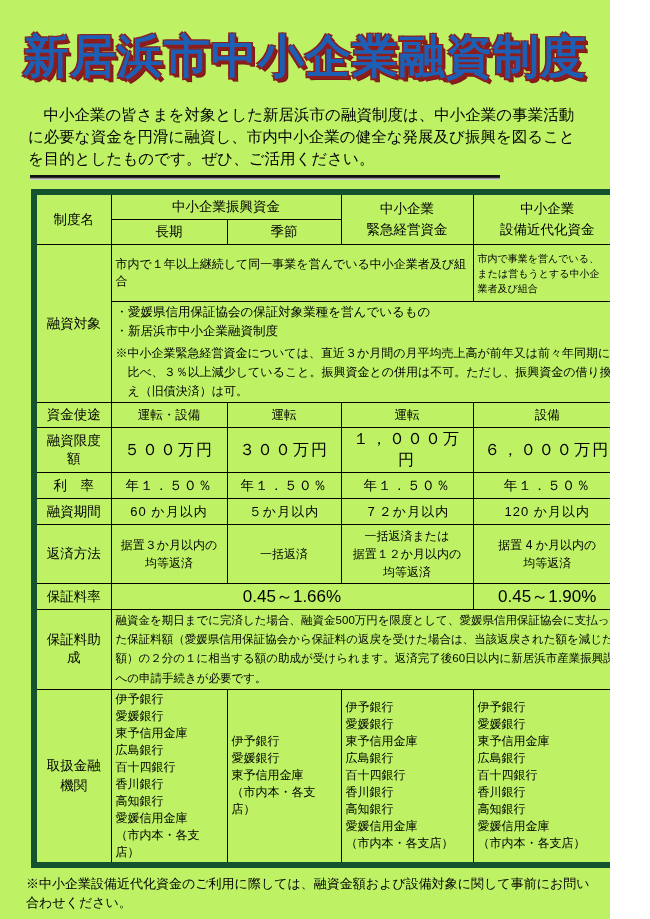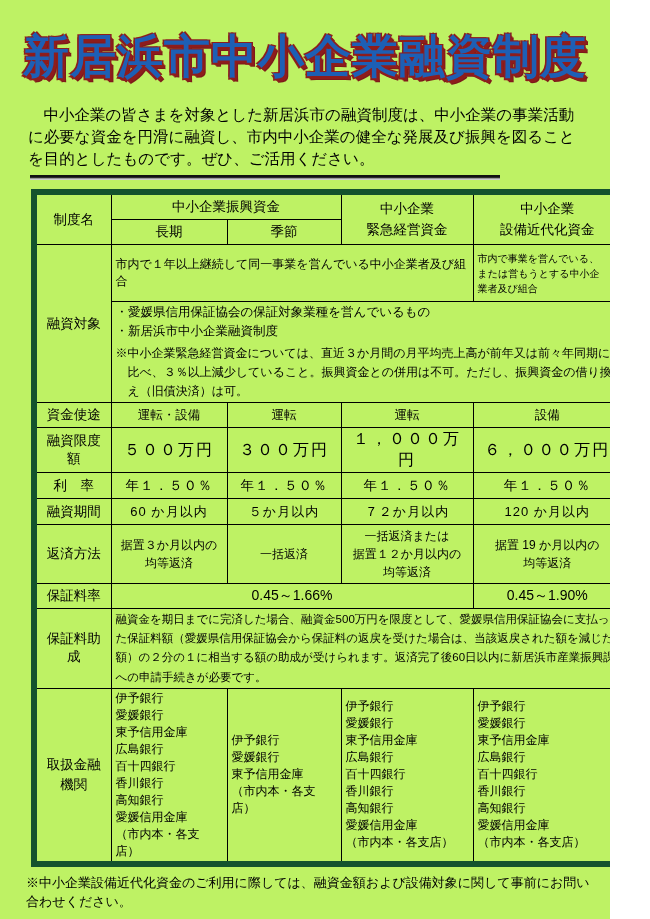--- a/index.html
+++ b/index.html
@@ -46,21 +46,21 @@
   .target-merged{font-size:12px;height:54px;}
   .target-setsubi{font-size:10px;line-height:1.5;padding:2px 5px;vertical-align:middle;}
   .target-bullets-cell{height:74px;vertical-align:top;padding:4px 8px;margin-left:30px;}
   .bullet-line{font-size:12.5px;line-height:1.55;}
   .small-note{font-size:12px;line-height:1.6;padding-left:1em;text-indent:-1em;margin-top:2px;}
   .usage{height:22px;font-size:12.5px;margin-left:8px;}
   .num{height:23px;font-size:16px;letter-spacing:2px;margin-left:8px;}
   .rate-row{height:23px;font-size:13.5px;letter-spacing:1px;}
   .period-row{height:23px;font-size:13px;letter-spacing:1px;margin-top:48px;}
   .repay{font-size:12px;line-height:1.5;height:56px;}
-  .guar{height:22px;font-size:14px;}
+  .guar{height:22px;font-size:17px;}
   .subsidy-cell{font-size:11.5px;line-height:1.66;padding:4px 8px;height:70px;text-align:left;margin-top:16px;}
   .banks{font-size:12px;line-height:1.42;vertical-align:top;padding:5px 2px 4px 5px;height:158px;text-align:left;}
   
   .footnotes{margin:6px 20px 0 26px;font-size:13px;line-height:1.5;}
 </style>
 </head>
 <body>
 
 <div class="page">
 
@@ -141,21 +141,21 @@
       </tr>
 
       <tr>
         <th class="lbl">返済方法</th>
         <td class="c repay pre">据置３か月以内の
 均等返済</td>
         <td class="c repay pre">一括返済</td>
         <td class="c repay pre">一括返済または
 据置１２か月以内の
 均等返済</td>
-        <td class="c repay pre">据置 19 か月以内の
+        <td class="c repay pre">据置 4 か月以内の
 均等返済</td>
       </tr>
 
       <tr>
         <th class="lbl">保証料率</th>
         <td class="c guar" colspan="3">0.45～1.66%</td>
         <td class="c guar">0.45～1.90%</td>
       </tr>
 
       <tr>

